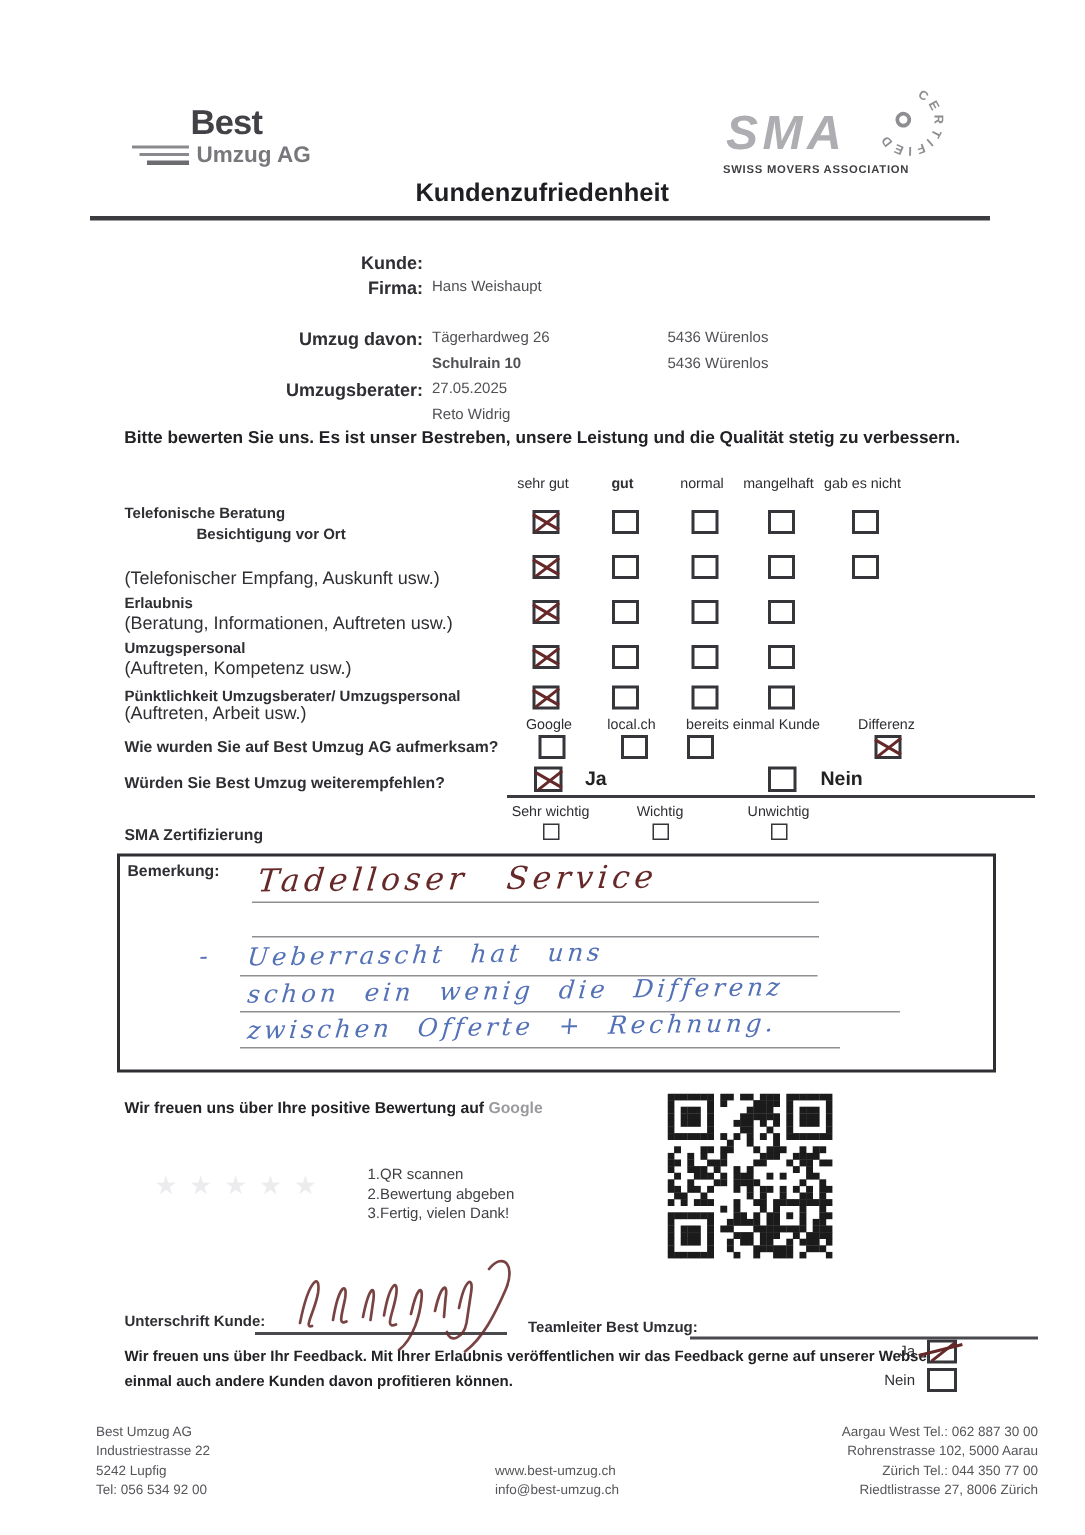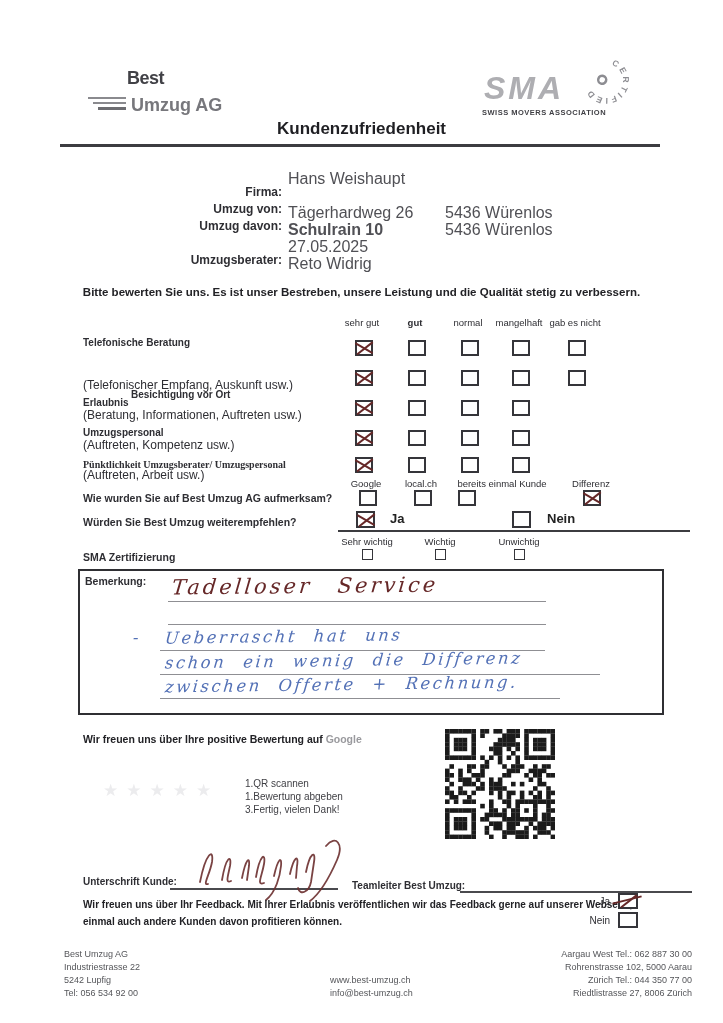--- a/index.html
+++ b/index.html
@@ -7,21 +7,21 @@
     --blue:#4565b0;
     --ink:#2b2b2e;
     --grey:#55565a;
     --boxborder:#35353a;
   }
   html,body{margin:0;padding:0;background:#ffffff;}
   .page{position:relative;width:723px;height:1023px;background:#fff;overflow:hidden;
         font-family:"Liberation Sans",sans-serif;color:var(--ink);}
   .abs{position:absolute;}
   .b{font-weight:bold;}
-  .val{font-size:16px;color:#505055;}
+  .val{font-size:10px;color:#505055;margin-top:16px;}
   .lbl{font-size:12px;font-weight:bold;color:#2e2e33;}
   .qlabel{font-size:10.5px;font-weight:bold;color:#2e2e33;}
   .rating-label{font-size:10px;font-weight:bold;color:#2e2e33;}
   .rating-sub{font-size:12px;font-weight:normal;color:#2e2e33;margin-top:28px;}
   .colhead{font-size:9.5px;color:#2e2e33;transform:translateX(-50%);white-space:nowrap;}
   .checkbox{position:absolute;width:14px;height:12px;border:2px solid var(--boxborder);background:#fff;}
   .checkbox.small{width:9px;height:9px;border-width:1.5px;}
   .checkbox.checked::before,.checkbox.checked::after{
     content:"";position:absolute;left:50%;top:50%;width:20px;height:1.8px;
     background:var(--maroon);transform-origin:center;}
@@ -38,42 +38,42 @@
   .bigyn{font-size:13px;font-weight:bold;color:#222;}
 </style>
 </head>
 <body>
 
 <div class="page">
 
   <div class="abs" style="left:88px;top:97px;width:38px;height:2px;background:#8a8a8e;"></div>
   <div class="abs" style="left:93px;top:102px;width:33px;height:2px;background:#8a8a8e;"></div>
   <div class="abs" style="left:98px;top:107px;width:28px;height:2.5px;background:#6d6d71;"></div>
-  <div class="abs b" style="left:127px;top:68px;font-size:18px;color:#414146;letter-spacing:-0.5px;">Best</div>
-  <div class="abs b" style="left:131px;top:95px;font-size:18px;color:#77777c;">Umzug AG</div>
+  <div class="abs b" style="left:127px;top:68px;font-size:23px;color:#414146;letter-spacing:-0.5px;">Best</div>
+  <div class="abs b" style="left:131px;top:95px;font-size:15px;color:#77777c;">Umzug AG</div>
 
   <div class="abs" style="left:484px;top:70px;font-size:32px;font-weight:900;font-style:italic;color:#aeaeb2;letter-spacing:3px;">SMA</div>
   <div class="abs b" style="left:482px;top:108px;font-size:7.5px;color:#3f3f44;letter-spacing:0.5px;">SWISS MOVERS ASSOCIATION</div>
   <svg class="abs" style="left:580px;top:55px;transform:rotate(18deg);" width="52" height="52" viewBox="0 0 52 52">
     <defs>
         <path id="cpath" d="M26 9 A 17 17 0 1 1 25.9 9"></path>
       </defs>
     <text font-size="8.5" font-weight="bold" fill="#8d8d92" letter-spacing="2.5" font-family="Liberation Sans, sans-serif"><textPath href="#cpath">CERTIFIED</textPath></text>
     <circle cx="22" cy="26" r="4" fill="none" stroke="#8d8d92" stroke-width="2.5"></circle>
   </svg>
 
   <div class="abs b" style="left:0;top:119px;width:723px;text-align:center;font-size:17px;color:#1f1f23;">Kundenzufriedenheit</div>
   <div class="abs" style="left:60px;top:144px;width:600px;height:3px;background:#3c3c40;"></div>
 
+  <div class="abs lbl" style="left:60px;top:168px;width:222px;text-align:right;">Kunde:</div>
   <div class="abs val" style="left:288px;top:170px;">Hans Weishaupt</div>
 
   <div class="abs lbl" style="left:60px;top:185px;width:222px;text-align:right;">Firma:</div>
   <div class="abs val" style="left:288px;top:187px;"></div>
 
-  <div class="abs lbl" style="left:60px;top:202px;width:222px;text-align:right;">Umzug von:</div>
   <div class="abs val" style="left:288px;top:204px;">Tägerhardweg 26</div>
   <div class="abs val" style="left:445px;top:204px;">5436 Würenlos</div>
 
   <div class="abs lbl" style="left:60px;top:219px;width:222px;text-align:right;">Umzug davon:</div>
   <div class="abs val" style="left:288px;top:221px;font-weight:bold;">Schulrain 10</div>
   <div class="abs val" style="left:445px;top:221px;">5436 Würenlos</div>
 
   <div class="abs val" style="left:288px;top:238px;">27.05.2025</div>
 
   <div class="abs lbl" style="left:60px;top:253px;width:222px;text-align:right;">Umzugsberater:</div>
@@ -88,21 +88,21 @@
   <div class="abs colhead" style="left:575px;top:317px;">gab es nicht</div>
 
   <div class="abs rating-label" style="left:83px;top:337px;">Telefonische Beratung</div>
   <div class="abs rating-sub" style="left:83px;top:350px;">(Telefonischer Empfang, Auskunft usw.)</div>
   <div class="checkbox checked" style="left:355px;top:340px;"></div>
   <div class="checkbox" style="left:408px;top:340px;"></div>
   <div class="checkbox" style="left:461px;top:340px;"></div>
   <div class="checkbox" style="left:512px;top:340px;"></div>
   <div class="checkbox" style="left:568px;top:340px;"></div>
 
-  <div class="abs rating-label" style="left:83px;top:389px;padding-left:48px;">Besichtigung vor Ort</div>
+  <div class="abs rating-label" style="left:83px;top:351px;padding-left:48px;">Besichtigung vor Ort</div>
   <div class="abs rating-sub" style="left:83px;top:380px;">(Beratung, Informationen, Auftreten usw.)</div>
   <div class="checkbox checked" style="left:355px;top:370px;"></div>
   <div class="checkbox" style="left:408px;top:370px;"></div>
   <div class="checkbox" style="left:461px;top:370px;"></div>
   <div class="checkbox" style="left:512px;top:370px;"></div>
   <div class="checkbox" style="left:568px;top:370px;"></div>
 
   <div class="abs rating-label" style="left:83px;top:397px;">Erlaubnis</div>
   <div class="abs rating-sub" style="left:83px;top:410px;">(Auftreten, Kompetenz usw.)</div>
   <div class="checkbox checked" style="left:355px;top:400px;"></div>
@@ -110,21 +110,21 @@
   <div class="checkbox" style="left:461px;top:400px;"></div>
   <div class="checkbox" style="left:512px;top:400px;"></div>
 
   <div class="abs rating-label" style="left:83px;top:427px;">Umzugspersonal</div>
   <div class="abs rating-sub" style="left:83px;top:440px;">(Auftreten, Arbeit usw.)</div>
   <div class="checkbox checked" style="left:355px;top:430px;"></div>
   <div class="checkbox" style="left:408px;top:430px;"></div>
   <div class="checkbox" style="left:461px;top:430px;"></div>
   <div class="checkbox" style="left:512px;top:430px;"></div>
 
-  <div class="abs rating-label" style="left:83px;top:459px;font-family:Liberation Serif, serif;">Pünktlichkeit Umzugsberater/ Umzugspersonal</div>
+  <div class="abs rating-label" style="left:83px;top:459px;">Pünktlichkeit Umzugsberater/ Umzugspersonal</div>
   <div class="checkbox checked" style="left:355px;top:457px;"></div>
   <div class="checkbox" style="left:408px;top:457px;"></div>
   <div class="checkbox" style="left:461px;top:457px;"></div>
   <div class="checkbox" style="left:512px;top:457px;"></div>
 
   <div class="abs colhead" style="left:366px;top:478px;">Google</div>
   <div class="abs colhead" style="left:421px;top:478px;">local.ch</div>
   <div class="abs colhead" style="left:502px;top:478px;">bereits einmal Kunde</div>
   <div class="abs colhead" style="left:591px;top:478px;">Differenz</div>
   <div class="abs qlabel" style="left:83px;top:492px;">Wie wurden Sie auf Best Umzug AG aufmerksam?</div>
@@ -160,21 +160,21 @@
   <div class="greyline" style="left:160px;top:674px;width:440px;"></div>
   <div class="abs hand hw-blue" style="left:165px;top:675px;">zwischen Offerte + Rechnung.</div>
   <div class="greyline" style="left:160px;top:698px;width:400px;"></div>
 
   <div class="abs" style="left:83px;top:733px;font-size:10.5px;">
     <span class="b" style="color:#222226;text-align:center;">Wir freuen uns über Ihre positive Bewertung auf</span>
     <span class="b" style="color:#9a9a9e;">Google</span>
   </div>
   <div class="abs" style="left:103px;top:780px;font-size:17px;color:#ececee;letter-spacing:8px;">★★★★★</div>
   <div class="abs" style="left:245px;top:778px;font-size:10px;color:#3f3f44;">1.QR scannen</div>
-  <div class="abs" style="left:245px;top:791px;font-size:10px;color:#3f3f44;">1.Bewertung abgeben</div>
+  <div class="abs" style="left:245px;top:791px;font-size:10px;color:#3f3f44;">2.Bewertung abgeben</div>
   <div class="abs" style="left:245px;top:804px;font-size:10px;color:#3f3f44;">3.Fertig, vielen Dank!</div>
   <svg id="qr" class="abs" style="left:445px;top:729px;" width="110" height="110" viewBox="0 0 110 110">
       <rect x="0" y="0" width="4.6000000000000005" height="4.6000000000000005" fill="#1b1b1b"></rect>
       <rect x="4.4" y="0" width="4.6000000000000005" height="4.6000000000000005" fill="#1b1b1b"></rect>
       <rect x="8.8" y="0" width="4.6000000000000005" height="4.6000000000000005" fill="#1b1b1b"></rect>
       <rect x="13.200000000000001" y="0" width="4.6000000000000005" height="4.6000000000000005" fill="#1b1b1b"></rect>
       <rect x="17.6" y="0" width="4.6000000000000005" height="4.6000000000000005" fill="#1b1b1b"></rect>
       <rect x="22" y="0" width="4.6000000000000005" height="4.6000000000000005" fill="#1b1b1b"></rect>
       <rect x="26.400000000000002" y="0" width="4.6000000000000005" height="4.6000000000000005" fill="#1b1b1b"></rect>
       <rect x="35.2" y="0" width="4.6000000000000005" height="4.6000000000000005" fill="#1b1b1b"></rect>

